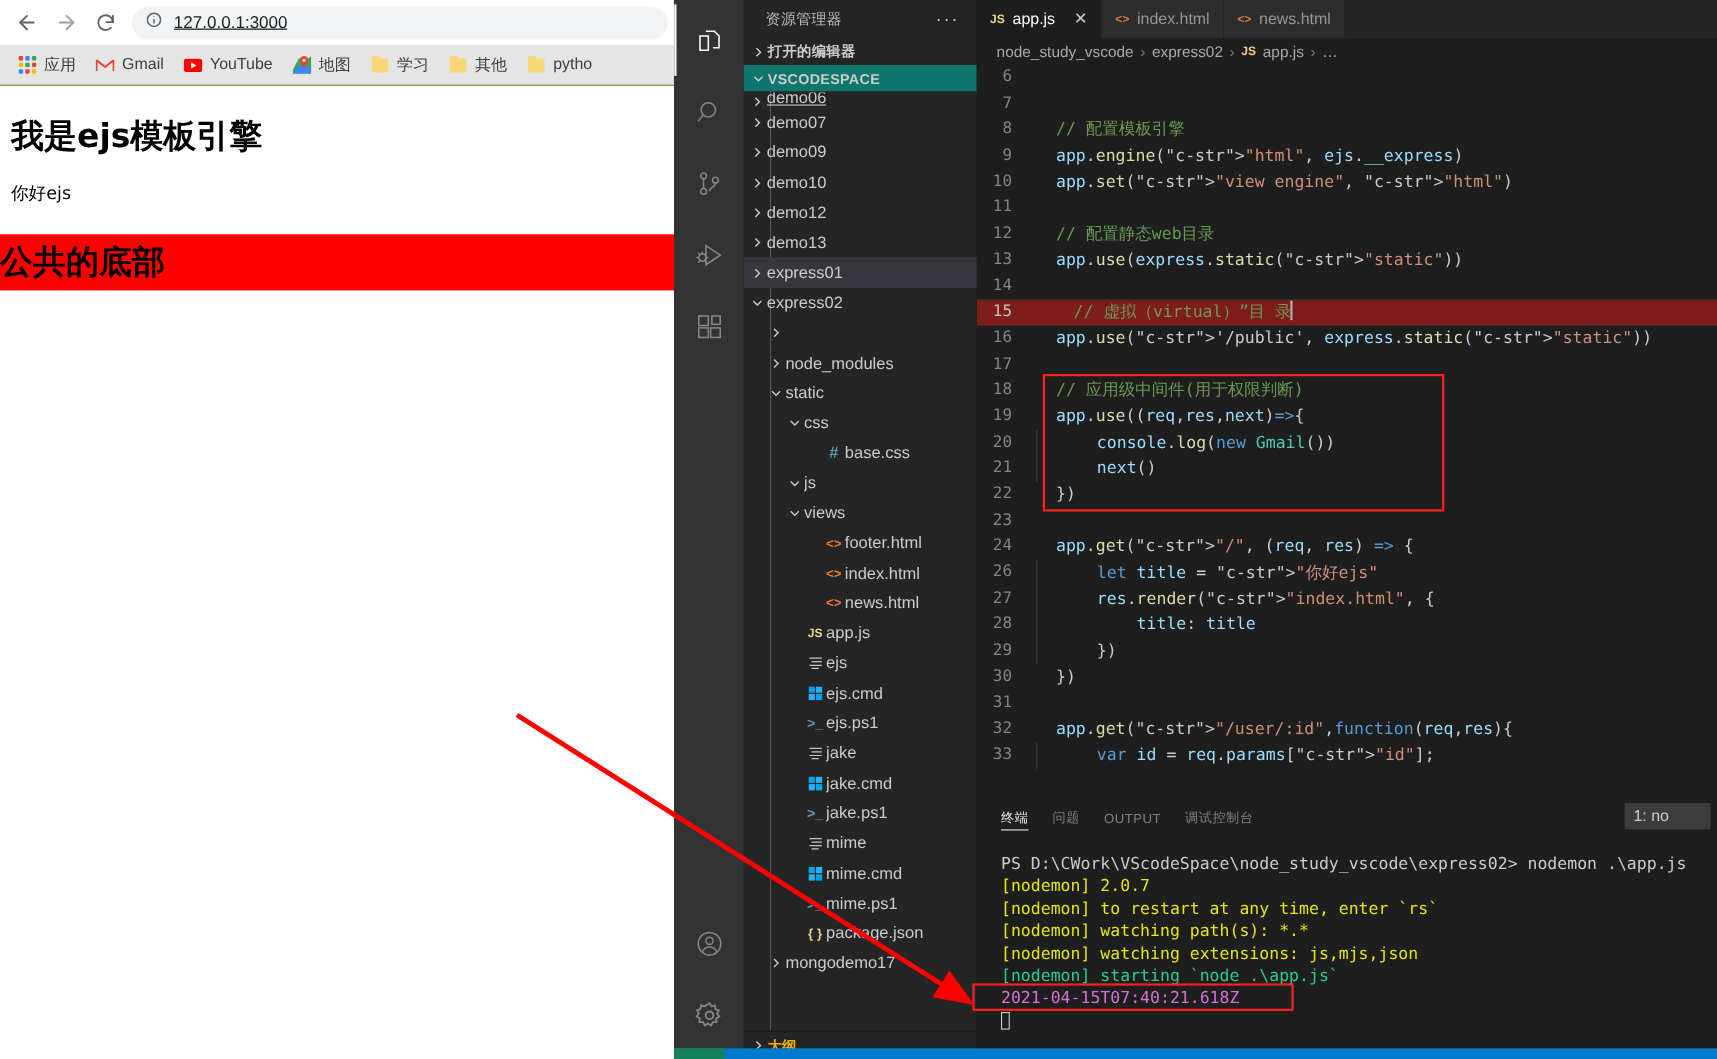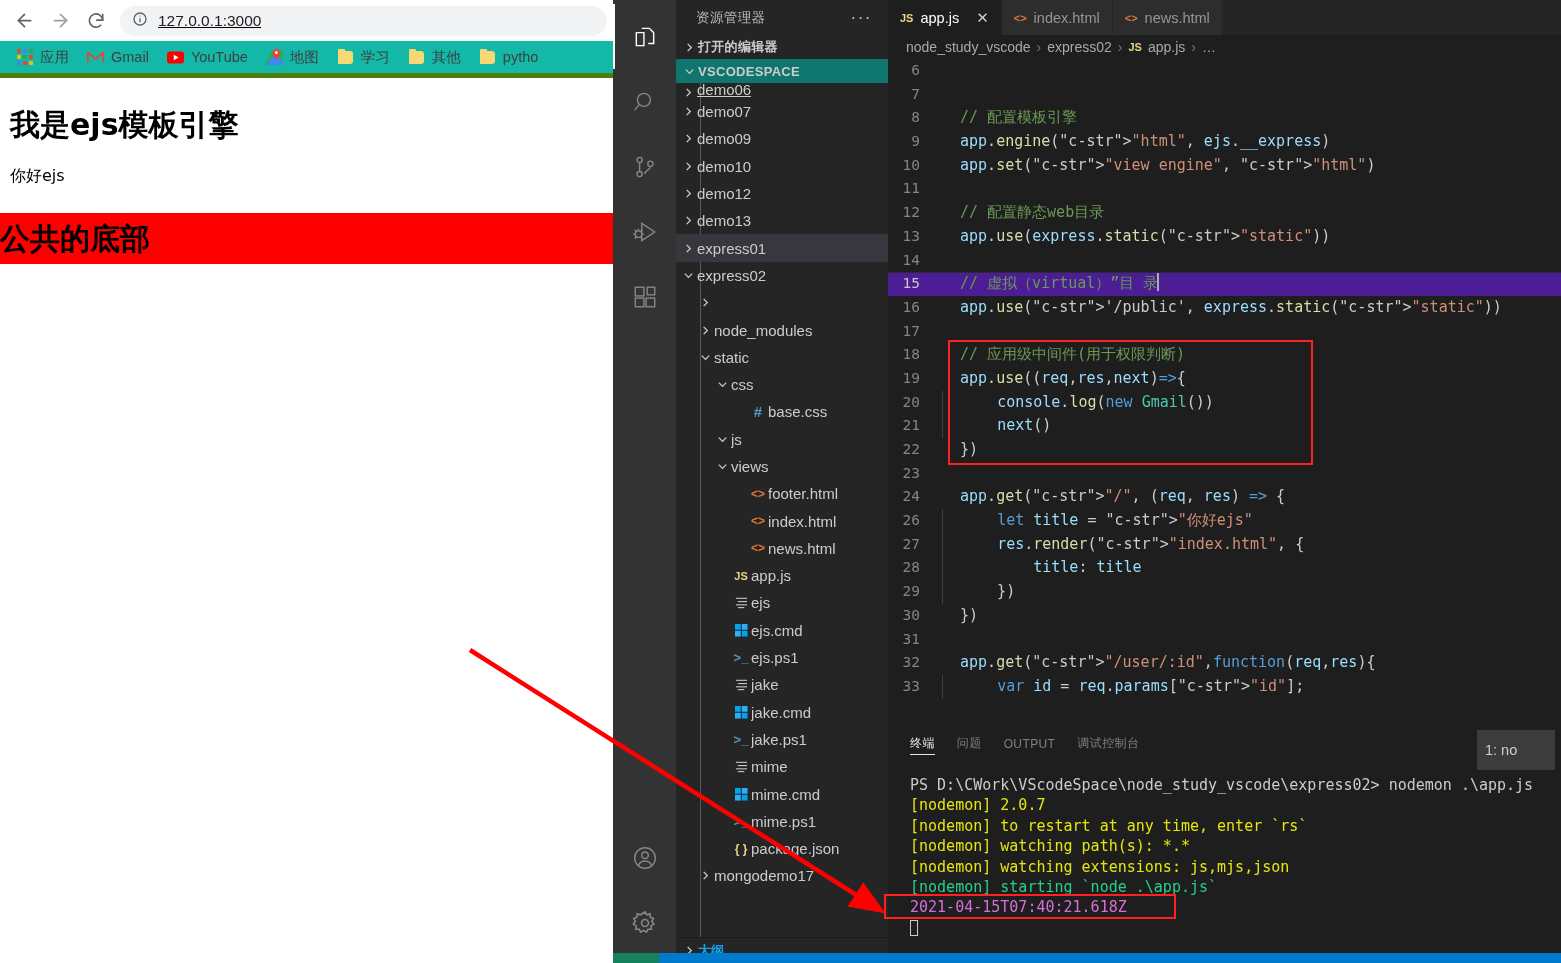--- a/index.html
+++ b/index.html
@@ -37,22 +37,22 @@
     text-decoration: underline;
   }
   #omnibox .info-ico { flex: 0 0 auto; margin-right: 10px; color: #5f6368; }
   #omnibox .url {
     font-size: 15.5px; color: #202124; white-space: nowrap;
     overflow: hidden; font-family: "Liberation Sans", sans-serif;
   }
   #bookmarks {
     height: 37px; display: flex; 
     padding: 0 8px; gap: 2px;
-    border-bottom: 5px solid #4d7c0f;
-    background: #14b8a6; overflow: hidden;
+    border-bottom: 1px solid #4d7c0f;
+    background: #e5e5e5; overflow: hidden;
   }
   .bm {
     display: flex; align-items: center; gap: 7px;
     padding: 4px 8px; border-radius: 4px;
     font-size: 14.5px; color: #3c4043; white-space: nowrap;
     flex: 0 0 auto;
   }
   .bm .ico { width: 17px; height: 17px; flex: 0 0 auto;
              display: flex; align-items: center; justify-content: center; }
   .apps-grid { display: grid; grid-template-columns: repeat(3,4px);
@@ -135,21 +135,21 @@
     white-space: nowrap; font-size: 15px; color: #cccccc;
     position: relative;
   }
   .trow.selected { background: #37373d; }
   .trow .chev { width: 17px; flex:0 0 17px; display:flex; align-items:center; justify-content:center; color:#cccccc;}
   .trow .ficon { width: 20px; flex:0 0 20px; display:flex; align-items:center; justify-content:center; font-size:12px; font-weight:bold;}
   .trow .lbl { overflow:hidden; }
   .guide { position:absolute; top:0; bottom:0; width:1px; background:#585858; }
   #outline-bar {
     height: 26px; display:flex; align-items:center;
-    font-size:13px; font-weight:bold; color:#0ea5e9;
+    font-size:13px; font-weight:bold; color:#eab308;
     border-top:1px solid #1b1b1b; padding-left:4px;
   }
 
   
   #editor-area { flex:1 1 auto; display:flex; flex-direction:column; min-width:0; background:#1e1e1e; }
   #tabs { height: 35px; background:#252526; display:flex; flex:0 0 35px; }
   .tab {
     display:flex; align-items:center; gap:7px;
     padding: 0 12px; font-size:14.5px;
     background:#2d2d2d; color:#969696;
@@ -168,21 +168,21 @@
   #breadcrumb .sep { color:#7a7a7a; }
   #breadcrumb .js-ico { color:#e9d585; font-weight:bold; font-size:11px; }
 
   #code {
     flex: 1 1 auto; position:relative; overflow:hidden;
     font-family: "DejaVu Sans Mono", "Liberation Mono", monospace;
     font-size: 15px; line-height: 23.7px;
     background:#1e1e1e;
   }
   .cline { display:flex; height:23.7px; align-items:center; white-space:pre; position:relative;}
-  .cline.current { background:#4c1d95; }
+  .cline.current { background:#7f1d1d;gap:16px; }
   .cline.current::after{content:"";position:absolute;left:0;right:0;top:0;border-top:1px solid #282d35;}
   .ln {
     width: 54px; flex:0 0 54px; text-align:right; padding-right:22px;
     color:#858585; font-size:14.5px; user-select:none;
   }
   .cline.current .ln { color:#c6c6c6; }
   .ctext { padding-left: 18px; position:relative; }
   .ind { border-left:1px solid #404040; }
 
   .c-comment { color:#6A9955; }
@@ -204,21 +204,21 @@
   #panel { flex:0 0 238px; height:238px; background:#1e1e1e; display:flex; flex-direction:column;
            border-top:1px solid #1b1b1b; position:relative; }
   #panel-tabs { height:35px; display:flex; align-items:center; padding-left:22px; gap:22px; flex:0 0 35px;}
   .ptab { font-size:12px; color:#808080; letter-spacing:.4px; position:relative; height:35px;
           display:flex; align-items:center; }
   .ptab.active { color:#e7e7e7; }
   .ptab.active::after{content:"";position:absolute;left:0;right:0;bottom:6px;height:1px;background:#e7e7e7;}
   #panel-right { position:absolute; right:0; top:4px; display:flex; align-items:center; gap:6px; padding-right:6px;}
   #term-select {
     background:#3c3c3c; color:#cccccc; font-size:14.5px;
-    padding:3px 8px; height:40px; display:flex; align-items:center;
+    padding:3px 8px; height:24px; display:flex; align-items:center;
     white-space:nowrap; overflow:hidden; width:78px;
     font-family:"Liberation Sans",sans-serif;
   }
   #terminal {
     flex:1 1 auto; padding: 14px 0 0 22px; overflow:hidden;
     font-family:"DejaVu Sans Mono","Liberation Mono",monospace;
     font-size:15px; line-height:20.4px; white-space:pre;
   }
   .t-white { color:#cccccc; }
   .t-yellow{ color:#e5e510; }

